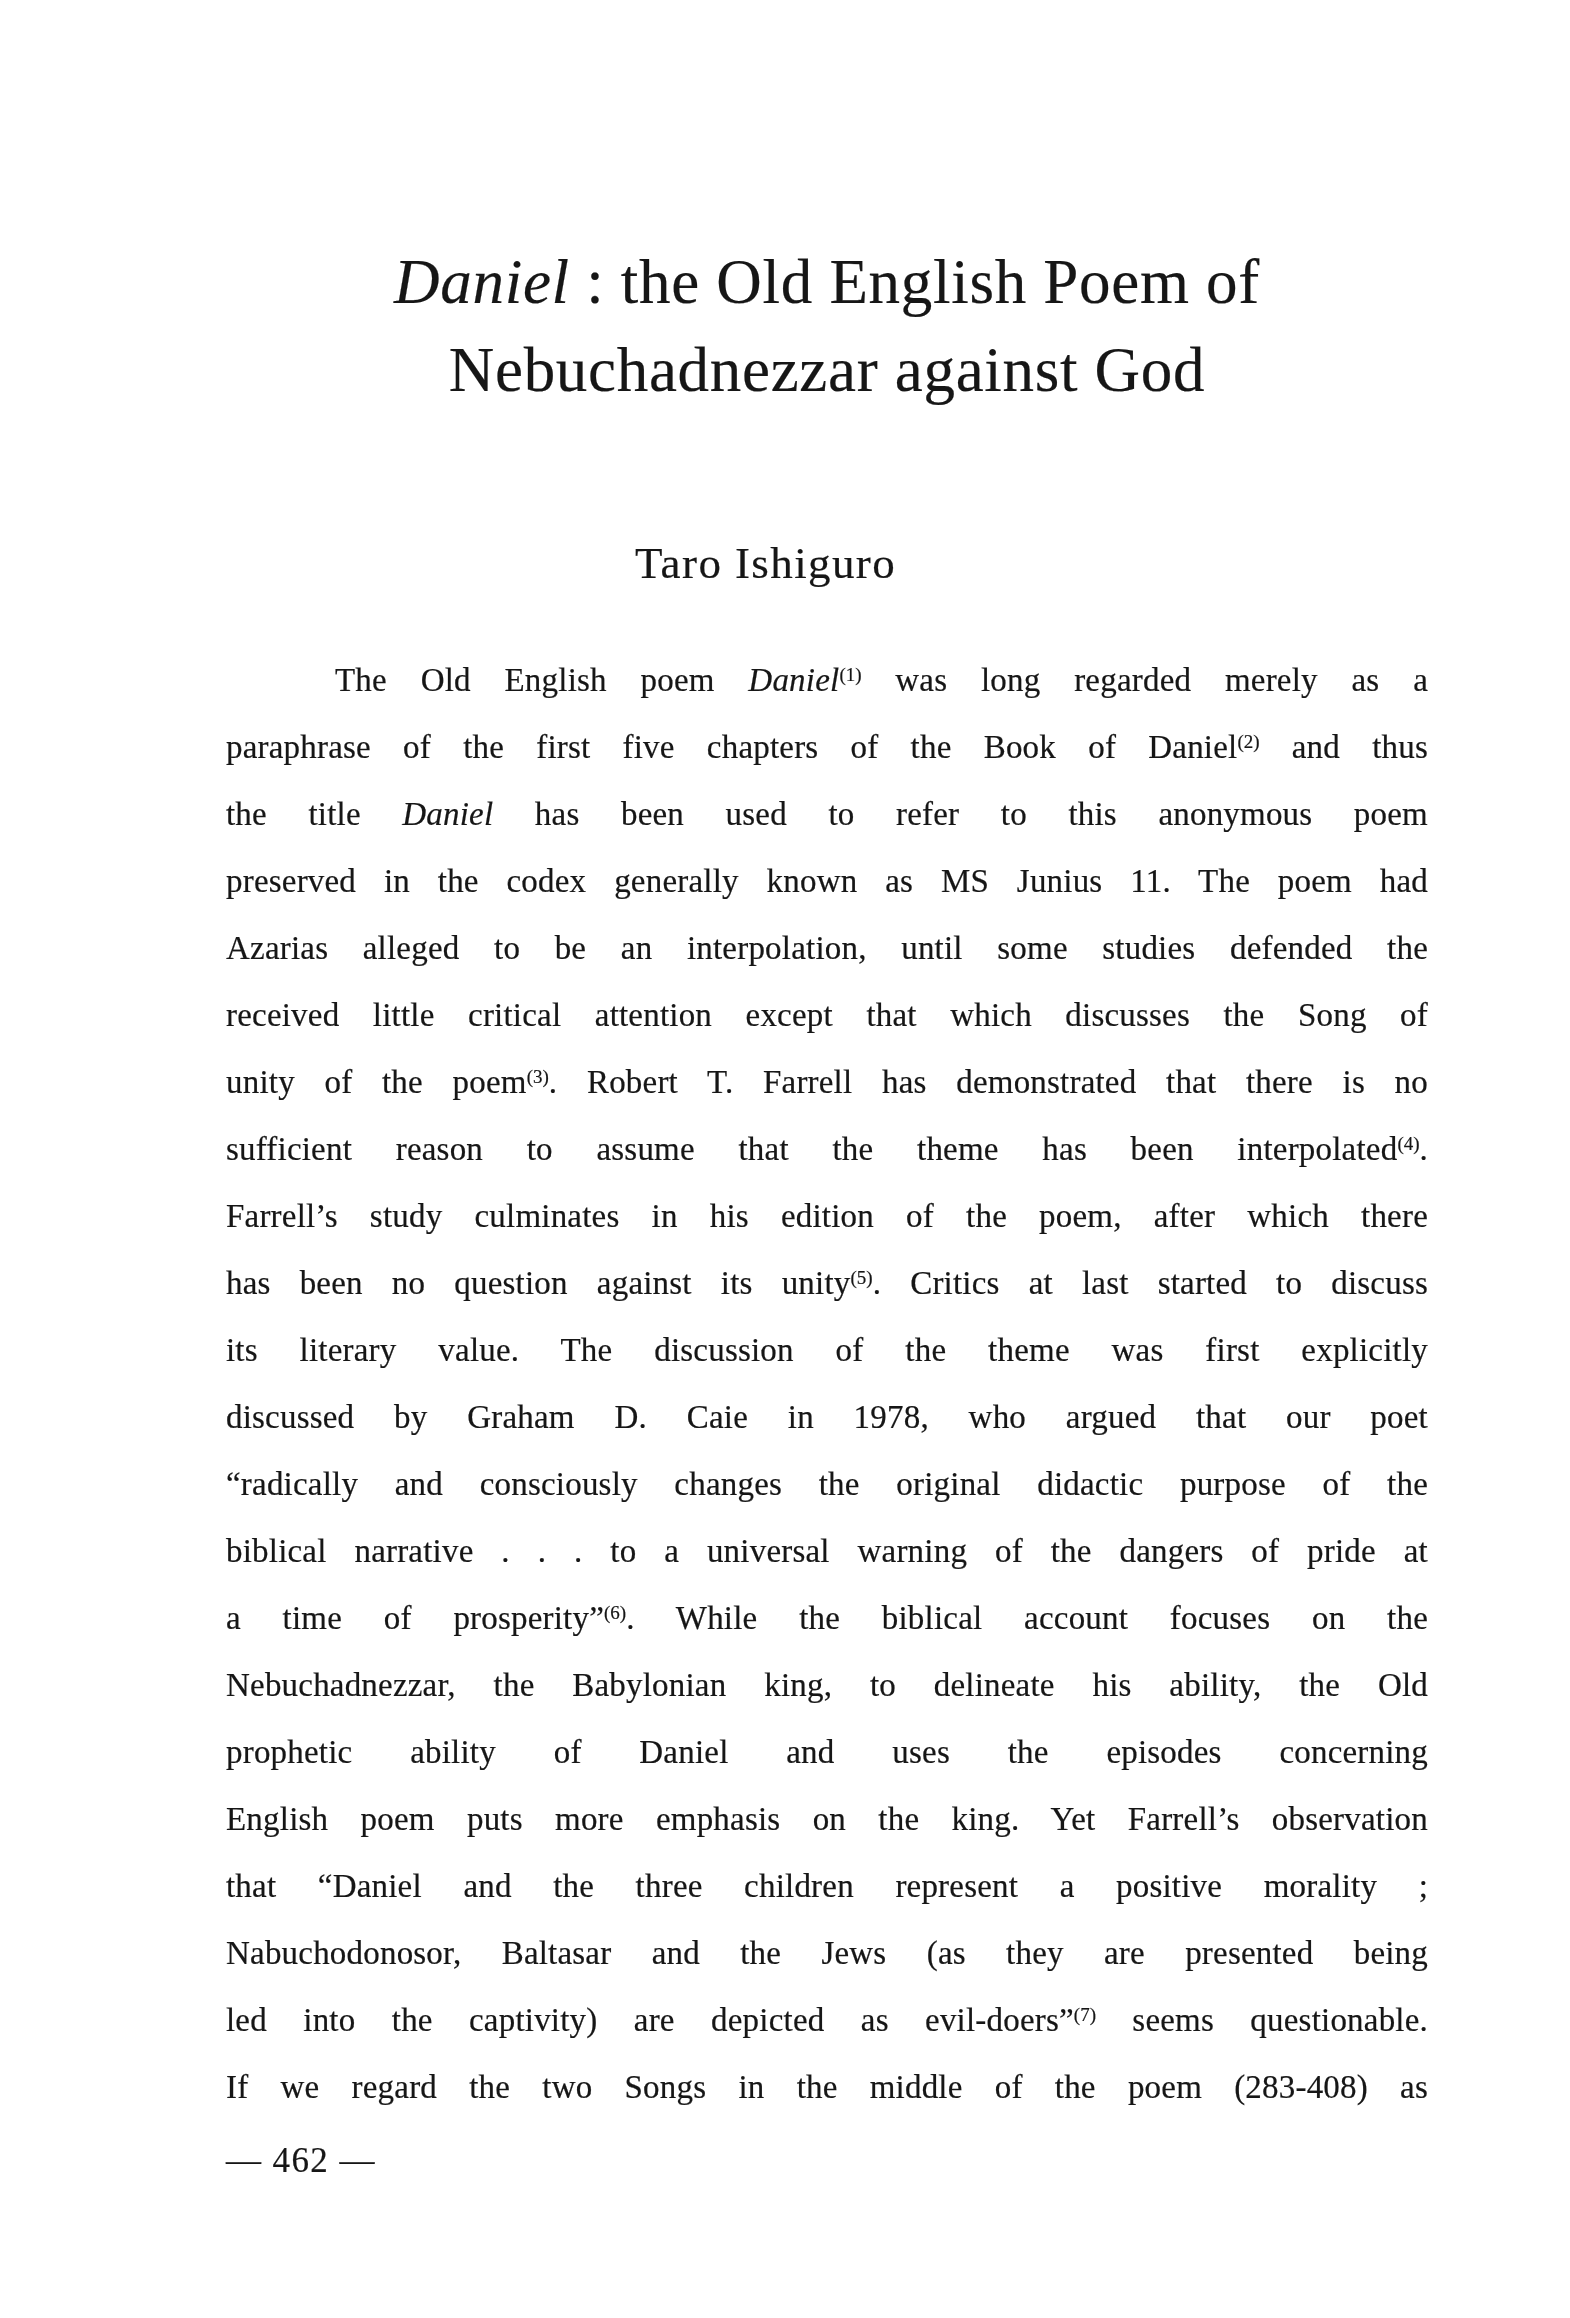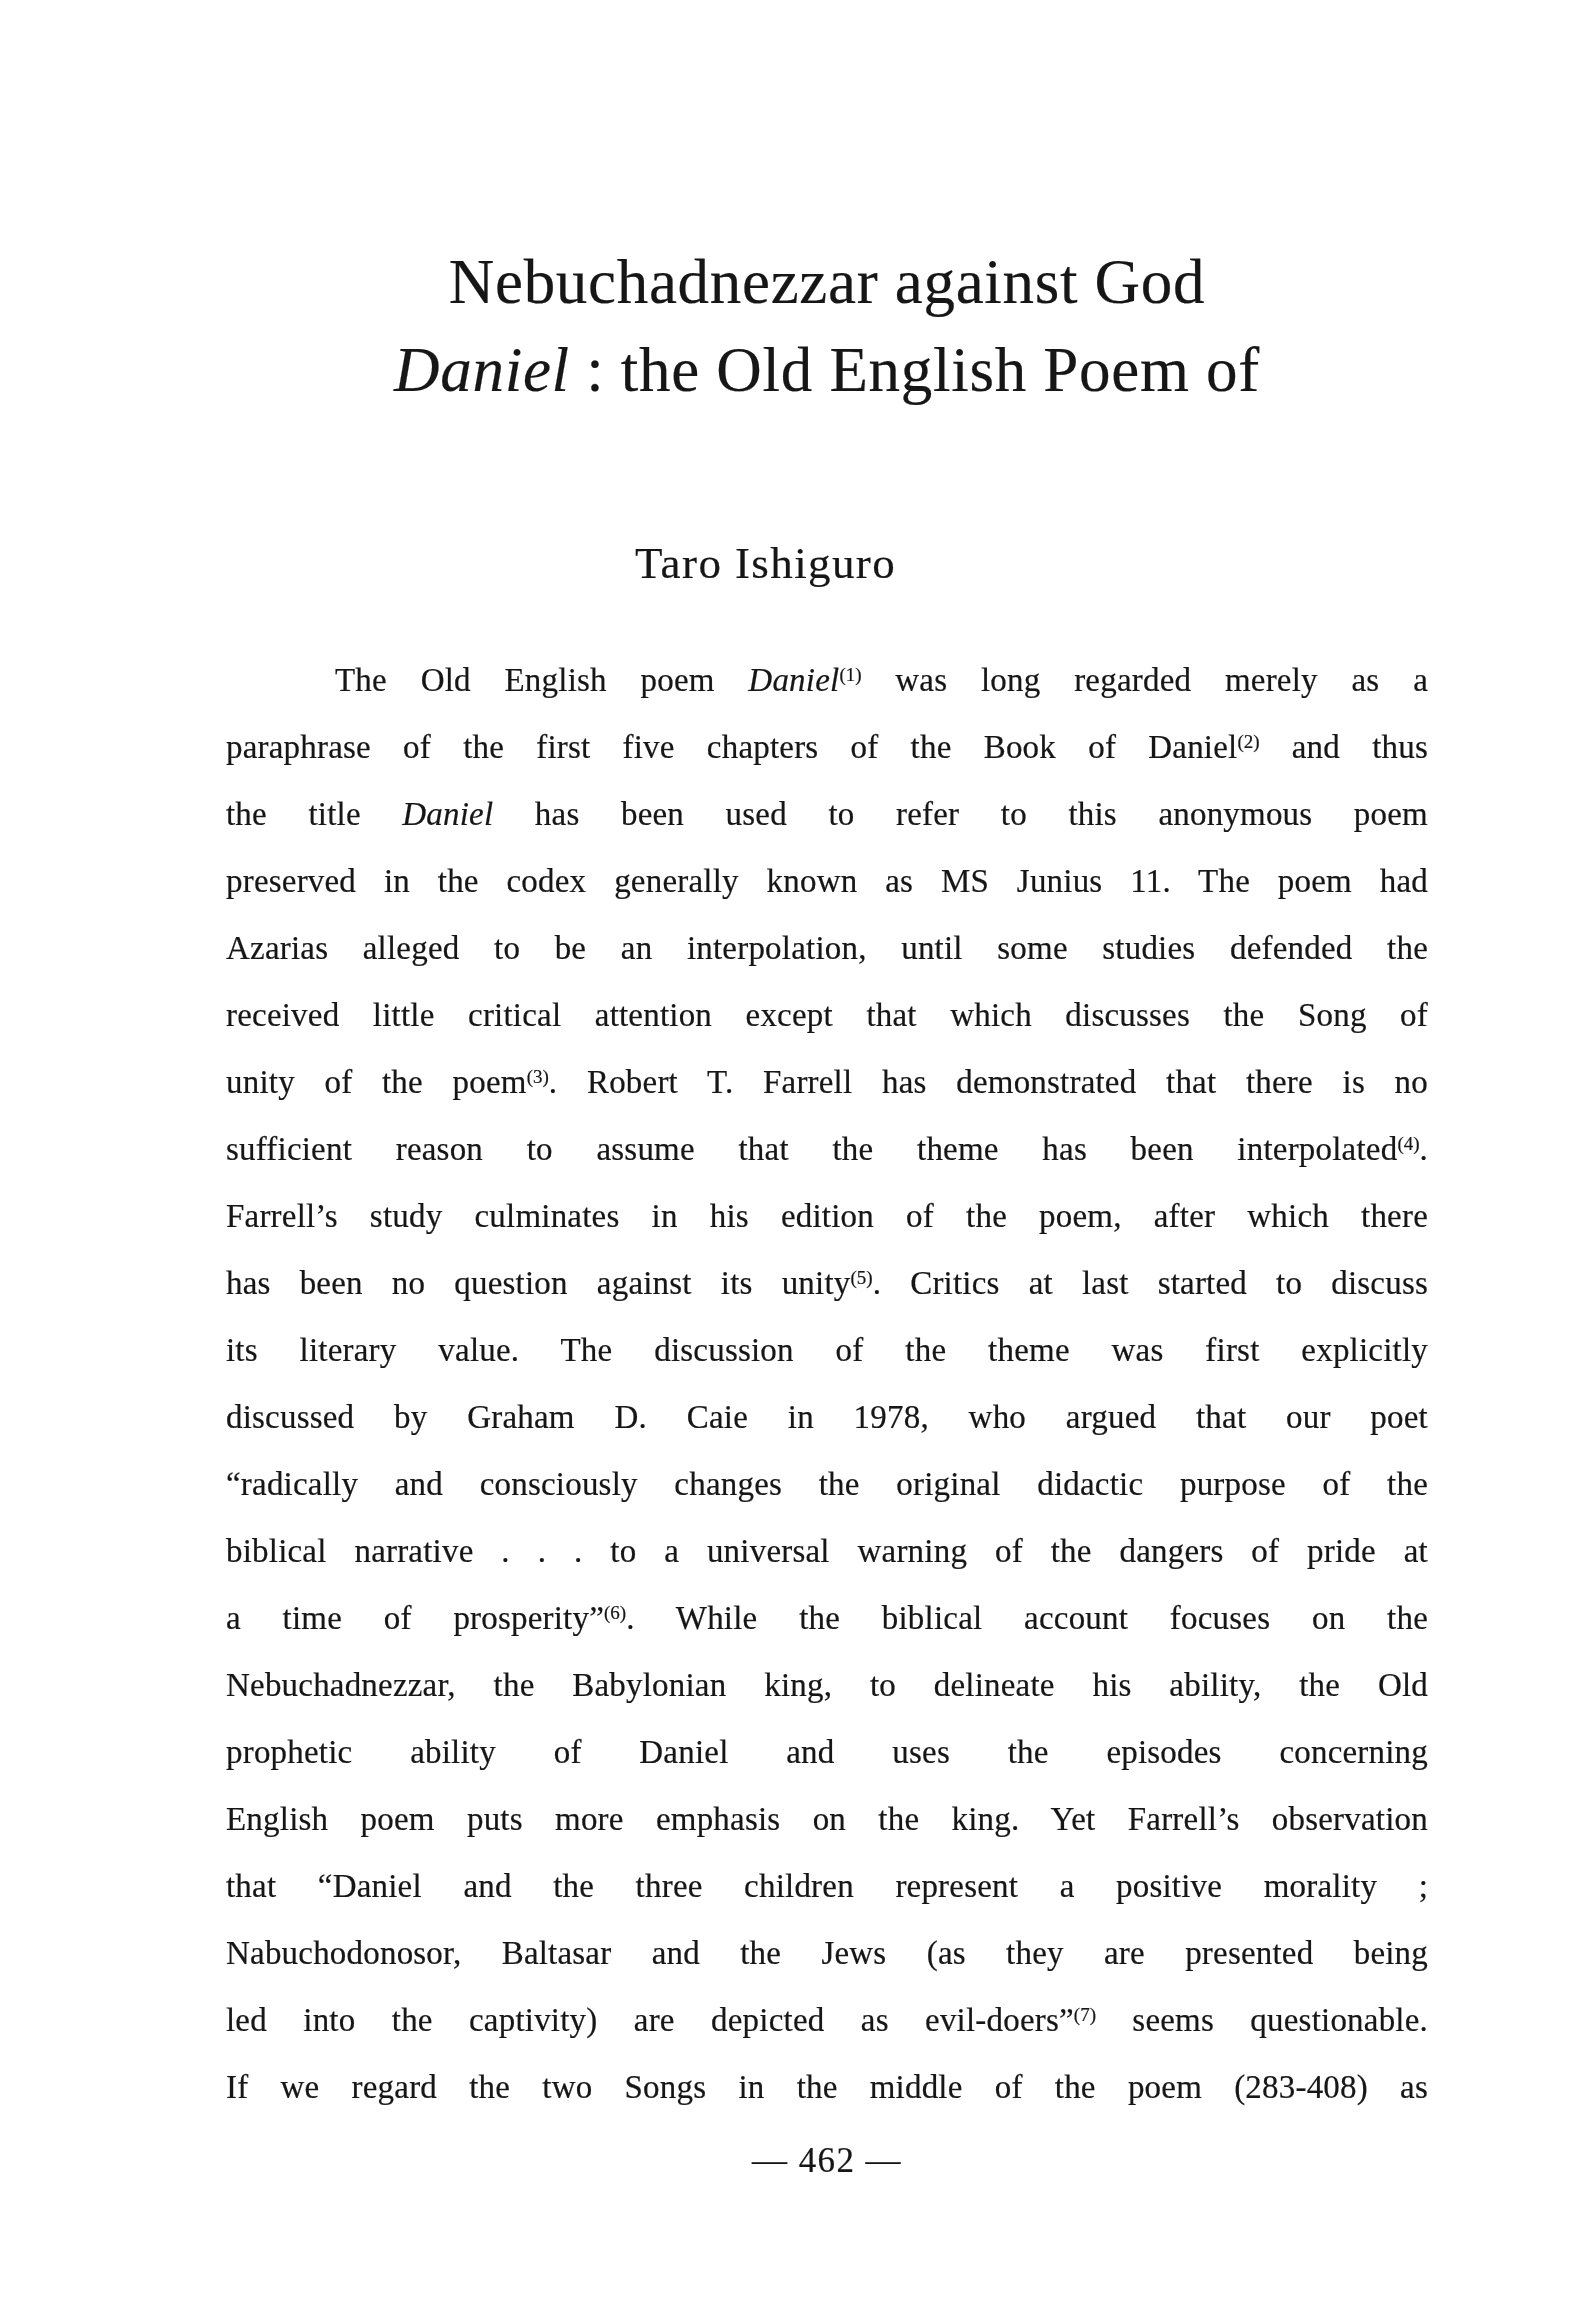--- a/index.html
+++ b/index.html
@@ -64,31 +64,31 @@
   }
   .line i { font-style: italic; }
   .title i { font-style: italic; }
   .pageno {
     position: absolute;
     left: 226px;
     top: 2140px;
     width: 1202px;
     font-size: 35px;
     line-height: 42px;
-    text-align: center;
+    text-align: left;
     letter-spacing: 1.4px;
   }
 </style>
 </head>
 <body>
 
 <div class="page" style="background: rgb(255, 255, 255); color: rgb(22, 22, 22);">
   <h1 class="title">
+    <span class="t-line" id="title-line1"><i>Daniel</i><span> : the Old English Poem of</span></span>
     <span class="t-line" id="title-line2">Nebuchadnezzar against God</span>
-    <span class="t-line" id="title-line1"><i>Daniel</i><span> : the Old English Poem of</span></span>
   </h1>
 
   <div class="author">Taro Ishiguro</div>
 
   <div class="body-text" id="body-text">
       <div class="line indent"><span>The Old English poem </span><i>Daniel</i><sup>(1)</sup><span> was long regarded merely as a</span></div>
       <div class="line"><span>paraphrase of the first five chapters of the Book of Daniel</span><sup>(2)</sup><span> and thus</span></div>
       <div class="line"><span>the title </span><i>Daniel</i><span> has been used to refer to this anonymous poem</span></div>
       <div class="line"><span>preserved in the codex generally known as MS Junius 11. The poem had</span></div>
       <div class="line"><span>Azarias alleged to be an interpolation, until some studies defended the</span></div>

